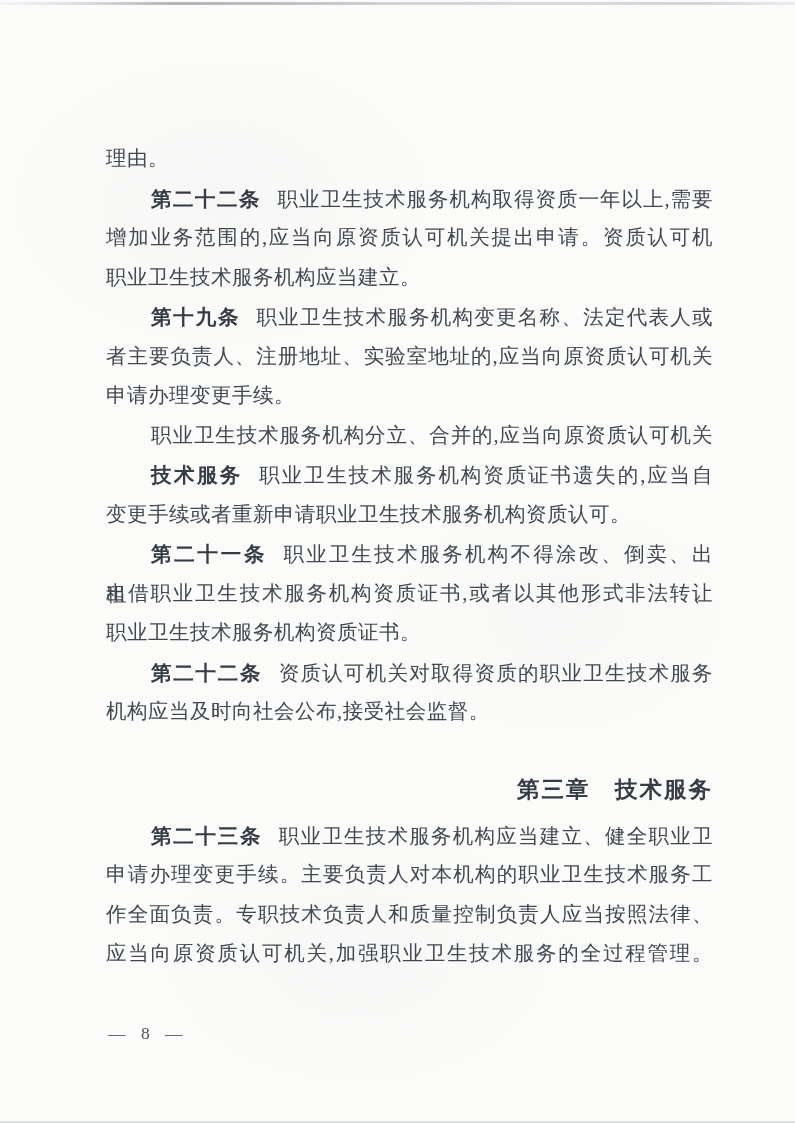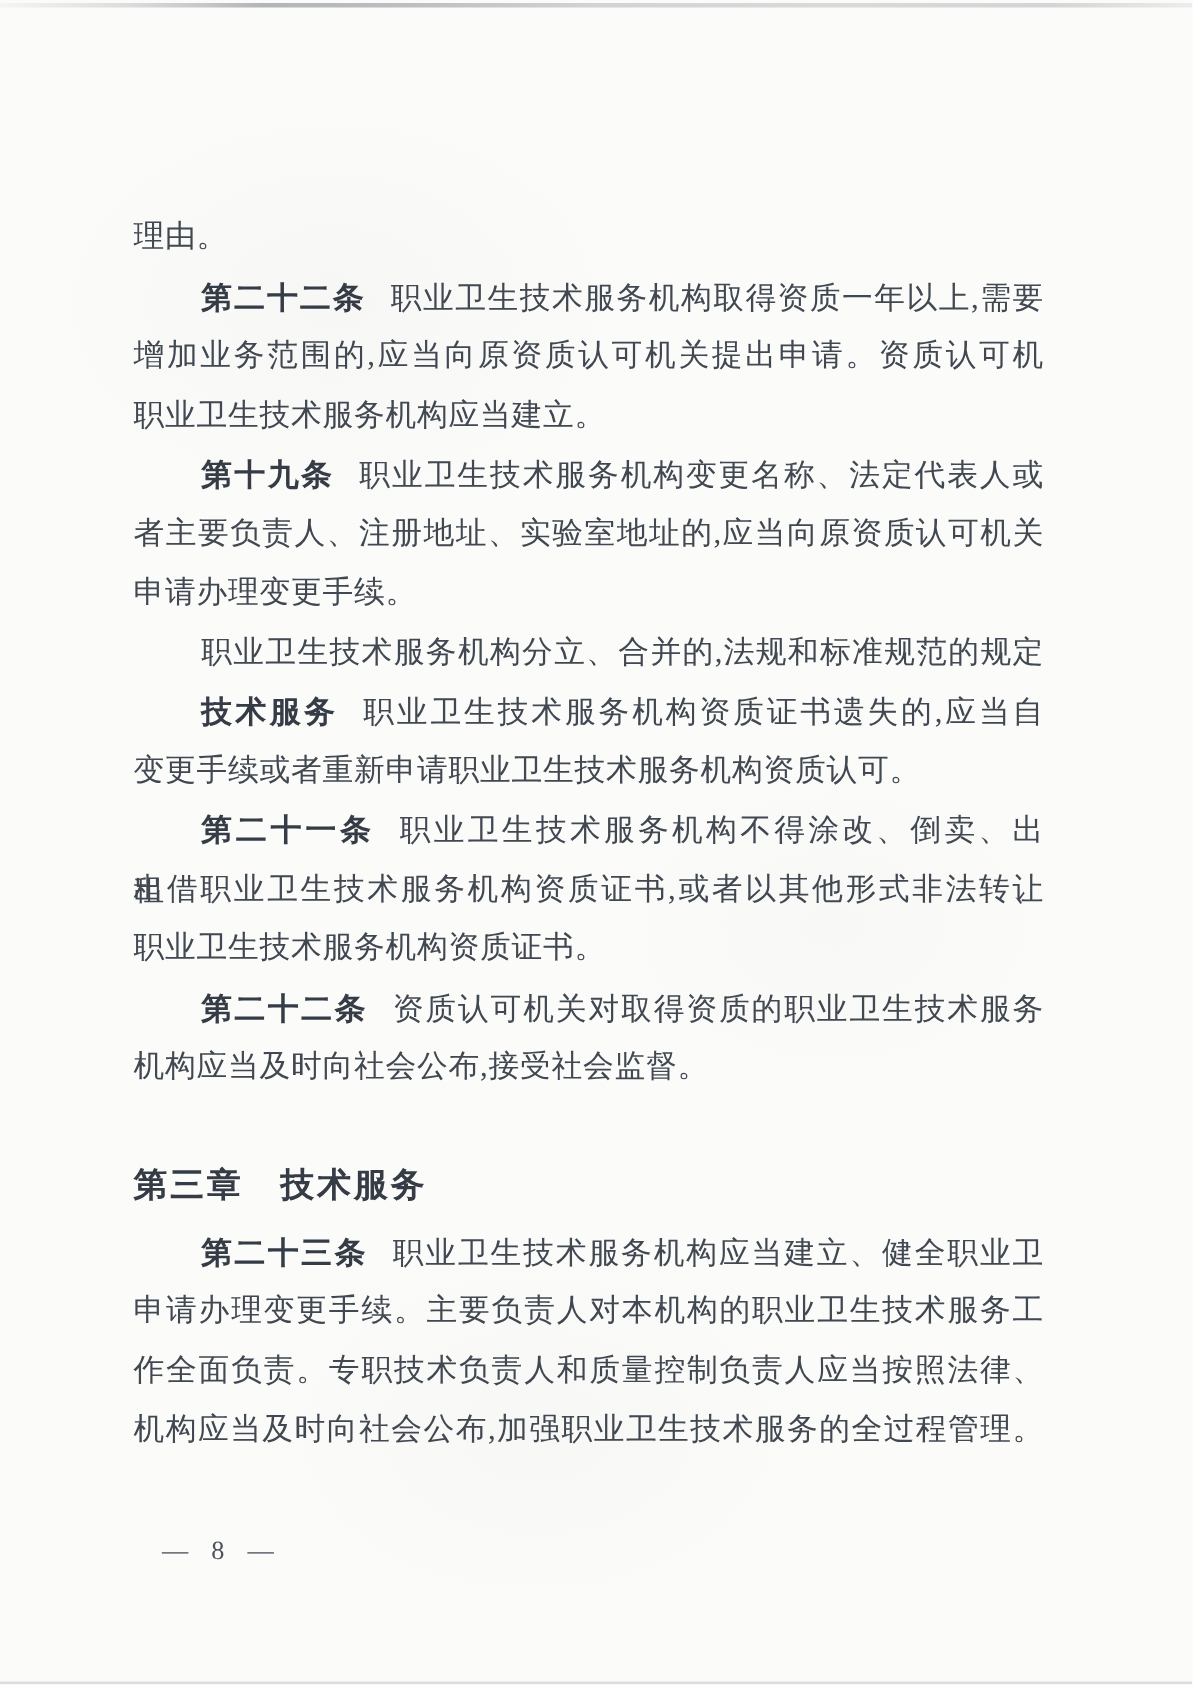--- a/index.html
+++ b/index.html
@@ -40,21 +40,21 @@
   }
   .scan-edge-bottom {
     position: absolute;
     bottom: 0; left: 0;
     width: 100%; height: 2px;
     background: rgba(150,154,160,0.30);
   }
 
   .text-block {
     position: absolute;
-    left: 89px;
+    left: 106px;
     top: 139px;
     width: 607px;
     font-size: 20.5px;
     color: #414851;
     letter-spacing: 0.5px;
   }
   .line {
     height: 39.5px;
     line-height: 39.5px;
     text-align: justify;
@@ -67,21 +67,21 @@
     color: #353c45;
     font-family: "Liberation Sans", "DejaVu Sans", sans-serif;
     margin-right: 0.8em;
     letter-spacing: 1px;
   }
   .chapter-heading {
     margin-top: 36px;
     margin-bottom: 4px;
     height: 44px;
     line-height: 44px;
-    text-align: left;
+    text-align: right;
     font-weight: 700;
     font-size: 22.5px;
     color: #353c45;
     font-family: "Liberation Sans", "DejaVu Sans", sans-serif;
     letter-spacing: 2px;
   }
   .page-number {
     position: absolute;
     left: 108px;
     top: 1021px;
@@ -100,31 +100,31 @@
   <div class="scan-edge-top"></div>
 
   <div class="text-block" id="doc-body">
       <div class="line"><span class="line-text">理由。</span></div>
       <div class="line indent fill"><span class="article-no">第二十二条</span><span class="line-text">职业卫生技术服务机构取得资质一年以上,需要</span></div>
       <div class="line fill"><span class="line-text">增加业务范围的,应当向原资质认可机关提出申请。资质认可机</span></div>
       <div class="line"><span class="line-text">职业卫生技术服务机构应当建立。</span></div>
       <div class="line indent fill"><span class="article-no">第十九条</span><span class="line-text">职业卫生技术服务机构变更名称、法定代表人或</span></div>
       <div class="line fill"><span class="line-text">者主要负责人、注册地址、实验室地址的,应当向原资质认可机关</span></div>
       <div class="line"><span class="line-text">申请办理变更手续。</span></div>
-      <div class="line indent fill"><span class="line-text">职业卫生技术服务机构分立、合并的,法规和标准规范的规定</span></div>
+      <div class="line indent fill"><span class="line-text">职业卫生技术服务机构分立、合并的,应当向原资质认可机关</span></div>
       <div class="line indent fill"><span class="article-no">技术服务</span><span class="line-text">职业卫生技术服务机构资质证书遗失的,应当自</span></div>
       <div class="line"><span class="line-text">变更手续或者重新申请职业卫生技术服务机构资质认可。</span></div>
       <div class="line indent fill"><span class="article-no">第二十一条</span><span class="line-text">职业卫生技术服务机构不得涂改、倒卖、出租、</span></div>
       <div class="line fill"><span class="line-text">出借职业卫生技术服务机构资质证书,或者以其他形式非法转让</span></div>
       <div class="line"><span class="line-text">职业卫生技术服务机构资质证书。</span></div>
       <div class="line indent fill"><span class="article-no">第二十二条</span><span class="line-text">资质认可机关对取得资质的职业卫生技术服务</span></div>
       <div class="line"><span class="line-text">机构应当及时向社会公布,接受社会监督。</span></div>
       <div class="chapter-heading">第三章　技术服务</div>
       <div class="line indent fill"><span class="article-no">第二十三条</span><span class="line-text">职业卫生技术服务机构应当建立、健全职业卫</span></div>
       <div class="line fill"><span class="line-text">申请办理变更手续。主要负责人对本机构的职业卫生技术服务工</span></div>
       <div class="line fill"><span class="line-text">作全面负责。专职技术负责人和质量控制负责人应当按照法律、</span></div>
-      <div class="line fill"><span class="line-text">机构应当及时向社会公布,加强职业卫生技术服务的全过程管理。</span></div>
+      <div class="line fill"><span class="line-text">应当向原资质认可机关,加强职业卫生技术服务的全过程管理。</span></div>
     </div>
 
   <div class="page-number">— 8 —</div>
 
   <div class="scan-edge-bottom"></div>
 </div>
 
 </body></html>

